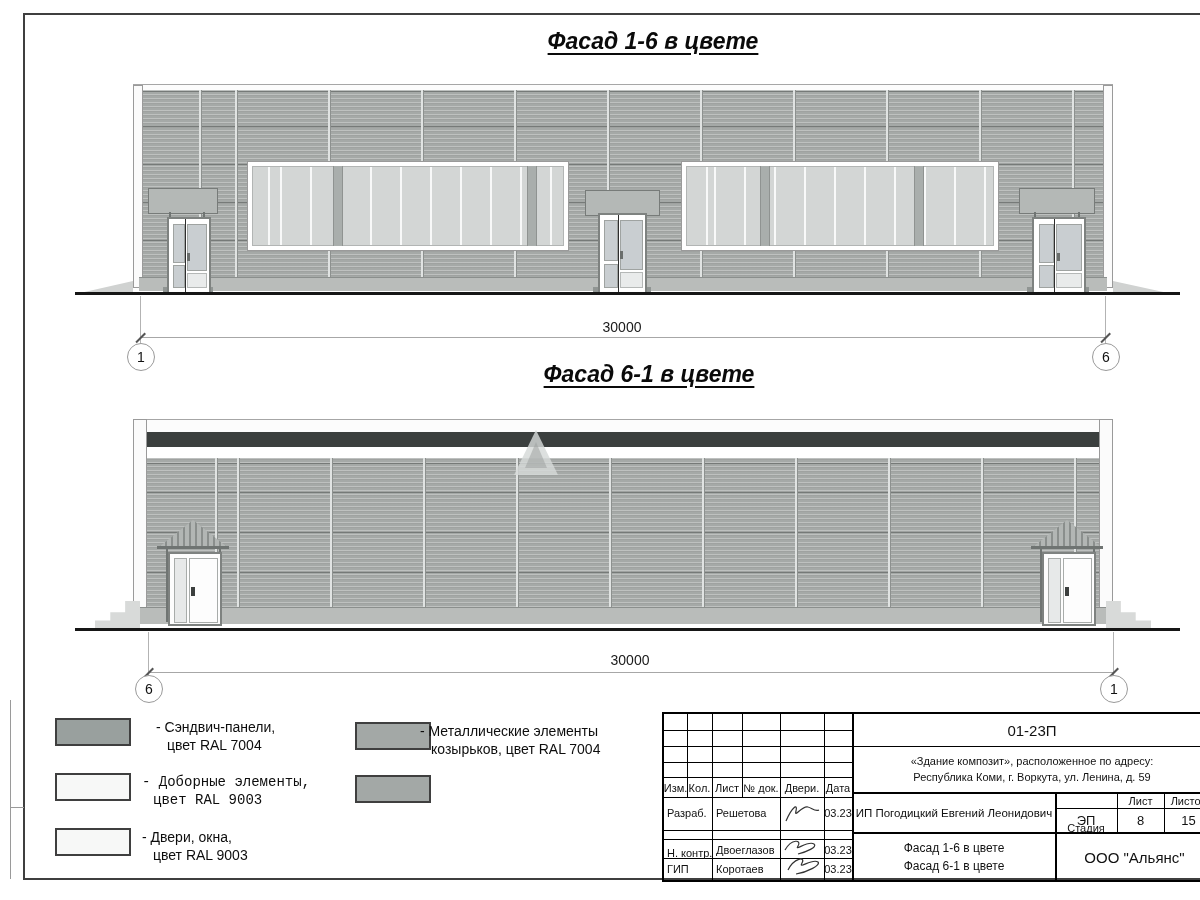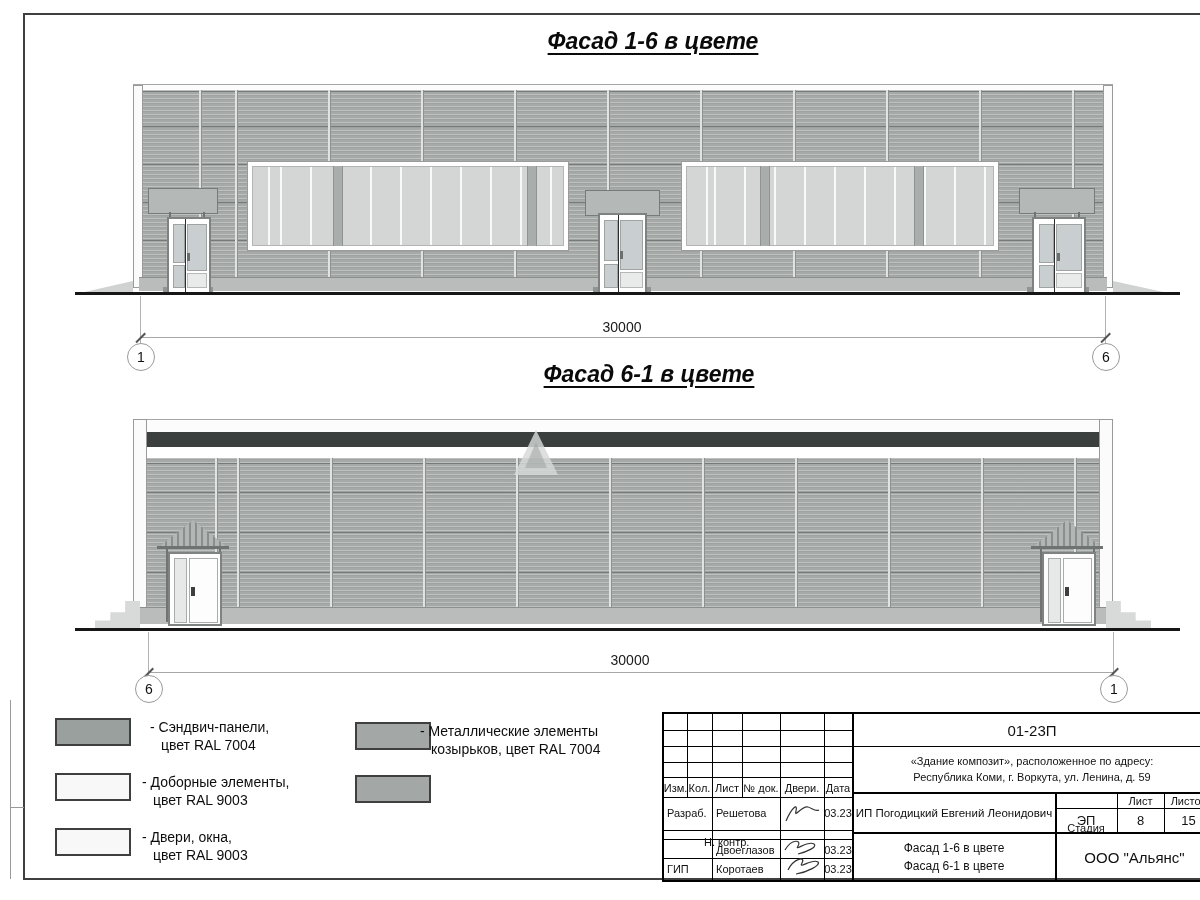--- a/index.html
+++ b/index.html
@@ -214,24 +214,24 @@
   <div class="abs extline" style="left:148px;top:632px;height:44px;"></div>
   <div class="abs extline" style="left:1113px;top:632px;height:44px;"></div>
   <div class="abs dimline" style="left:148px;top:672px;width:965px;"></div>
   <div class="abs tick" style="left:142px;top:672px;"></div>
   <div class="abs tick" style="left:1107px;top:672px;"></div>
   <div class="abs dimtext" style="left:530px;top:652px;">30000</div>
   <div class="abs axis" style="left:135px;top:675px;">6</div>
   <div class="abs axis" style="left:1100px;top:675px;">1</div>
 
   <div class="abs swatch" style="left: 55px; top: 718px; background-color: rgb(153, 160, 158);"></div>
-  <div class="abs lgtext" style="left:150px;top:719px;"><span>- Сэндвич-панели,</span><span class="ind">цвет RAL 7004</span></div>
+  <div class="abs lgtext" style="left:156px;top:719px;"><span>- Сэндвич-панели,</span><span class="ind">цвет RAL 7004</span></div>
 
   <div class="abs swatch" style="left: 55px; top: 773px; background-color: rgb(247, 248, 247);"></div>
-  <div class="abs lgtext" style="left:142px;top:774px;"><span>- Доборные элементы,</span><span class="ind">цвет RAL 9003</span></div>
+  <div class="abs lgtext" style="left:142px;top:774px;font-family:Liberation Mono, monospace;"><span>- Доборные элементы,</span><span class="ind">цвет RAL 9003</span></div>
 
   <div class="abs swatch" style="left: 55px; top: 828px; background-color: rgb(247, 248, 247);"></div>
   <div class="abs lgtext" style="left:142px;top:829px;"><span>- Двери, окна,</span><span class="ind">цвет RAL 9003</span></div>
 
   <div class="abs swatch" style="left: 355px; top: 722px; background-color: rgb(163, 168, 166);"></div>
   <div class="abs lgtext" style="left:420px;top:723px;"><span>- Металлические элементы</span><span class="ind">козырьков, цвет RAL 7004</span></div>
 
   <div class="abs swatch" style="left: 355px; top: 775px; background-color: rgb(163, 168, 166);"></div>
 
   <div class="abs stamp">
@@ -261,21 +261,21 @@
     <div class="cell" style="left:0;top:64px;width:23px;height:19px;">Изм.</div>
     <div class="cell" style="left:23px;top:64px;width:25px;height:19px;">Кол.</div>
     <div class="cell" style="left:48px;top:64px;width:30px;height:19px;">Лист</div>
     <div class="cell" style="left:78px;top:64px;width:38px;height:19px;">№ док.</div>
     <div class="cell" style="left:116px;top:64px;width:44px;height:19px;">Двери.</div>
     <div class="cell" style="left:160px;top:64px;width:28px;height:19px;">Дата</div>
 
     <div class="cell lft" style="left:3px;top:91px;width:46px;height:16px;">Разраб.</div>
     <div class="cell lft" style="left:52px;top:91px;width:62px;height:16px;">Решетова</div>
     <div class="cell" style="left:160px;top:91px;width:28px;height:16px;">03.23</div>
-    <div class="cell lft" style="left:3px;top:120px;width:48px;height:16px;margin-left:37px;">Н. контр.</div>
+    <div class="cell lft" style="left:3px;top:131px;width:48px;height:16px;">Н. контр.</div>
     <div class="cell lft" style="left:52px;top:128px;width:62px;height:16px;">Двоеглазов</div>
     <div class="cell" style="left:160px;top:128px;width:28px;height:16px;">03.23</div>
     <div class="cell lft" style="left:3px;top:147px;width:46px;height:16px;">ГИП</div>
     <div class="cell lft" style="left:52px;top:147px;width:62px;height:16px;">Коротаев</div>
     <div class="cell" style="left:160px;top:147px;width:28px;height:16px;">03.23</div>
 
     <svg class="sig" style="left:118px;top:85px;" width="40" height="28" viewBox="0 0 40 28">
       <path d="M4 22 C10 8 16 4 14 12 C12 20 20 6 26 8 C30 9 33 13 37 11" fill="none" stroke="#333" stroke-width="1.2"></path>
     </svg>
     <svg class="sig" style="left:116px;top:122px;" width="44" height="42" viewBox="0 0 44 42">

